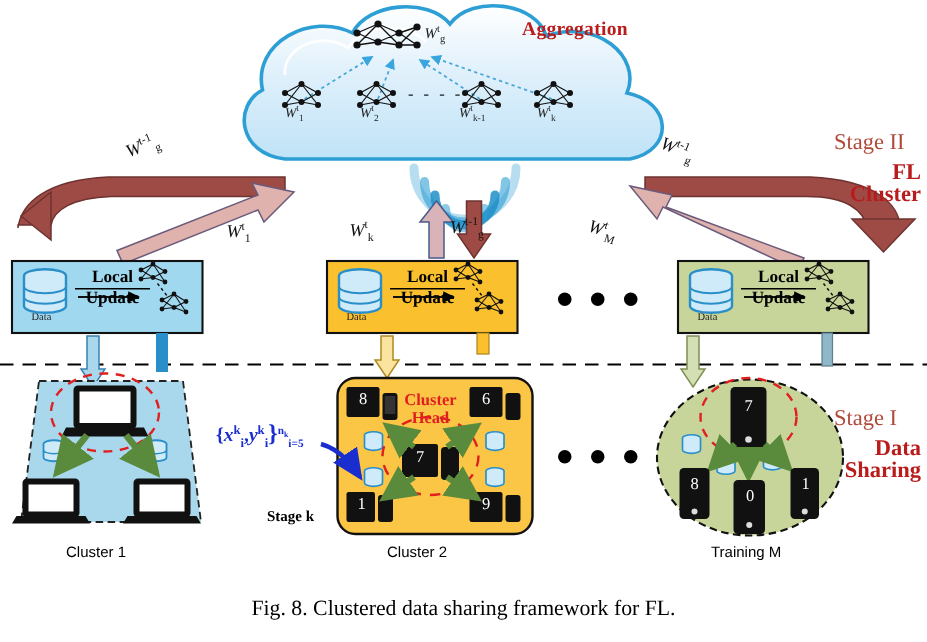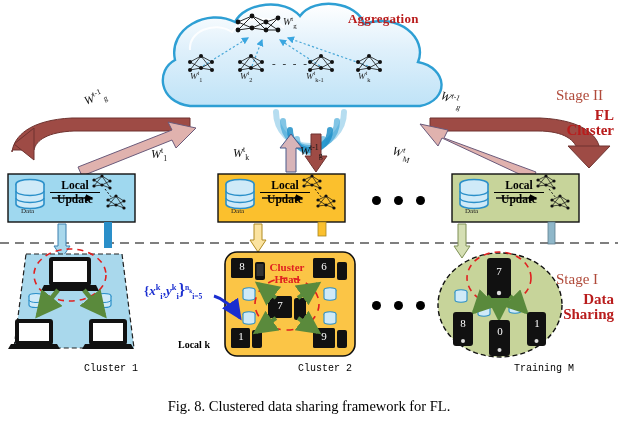--- a/index.html
+++ b/index.html
@@ -54,24 +54,23 @@
     font-size: 11.5px;
     color: #000;
     text-align: center;
   }
   .datalbl {
     font-family: "Liberation Serif", serif;
     font-size: 7px;
     color: #222;
   }
   .clusterlbl {
-    font-family: Liberation Mono, monospace;
+    font-family: Liberation Sans, sans-serif;
     font-size: 10px;
     color: #000;
-    margin-left: 40px;
   }
   .clusterhead {
     font-family: "Liberation Serif", serif;
     font-weight: bold;
     font-size: 11px;
     color: #e02020;
     text-align: center;
     line-height: 1.05;
   }
   .userk {
@@ -629,21 +628,21 @@
 <div class="lbl devnum" style="left:273px; top:300px; width:14px;">7</div>
 
 <div class="lbl devnum" style="left:492px; top:266px; width:14px;">7</div>
 <div class="lbl devnum" style="left:456px; top:318px; width:14px;">8</div>
 <div class="lbl devnum" style="left:493px; top:326px; width:14px;">0</div>
 <div class="lbl devnum" style="left:530px; top:318px; width:14px;">1</div>
 
 <div class="lbl formula" style="left:144px; top:282px;">
   <span>{</span><i>x</i><sup style="font-size:65%">k</sup><sub style="font-size:65%">i</sub><span>,</span><i>y</i><sup style="font-size:65%">k</sup><sub style="font-size:65%">i</sub><span style="font-size:16px;">}</span><sup style="font-size:58%"><span>n</span><sub style="font-size:70%">k</sub></sup><sub style="font-size:58%">i=5</sub>
 </div>
-<div class="lbl userk" style="left:178px; top:340px;">Local k</div>
+<div class="lbl userk" style="left:178px; top:340px;">Stage k</div>
 
 <div class="lbl clusterlbl" style="left:44px; top:364px;">Cluster 1</div>
 <div class="lbl clusterlbl" style="left:258px; top:364px;">Cluster 2</div>
 <div class="lbl clusterlbl" style="left:474px; top:364px;">Training M</div>
 
 <div class="caption">Fig. 8. Clustered data sharing framework for FL.</div>
 
 </div>
 
 </body></html>

